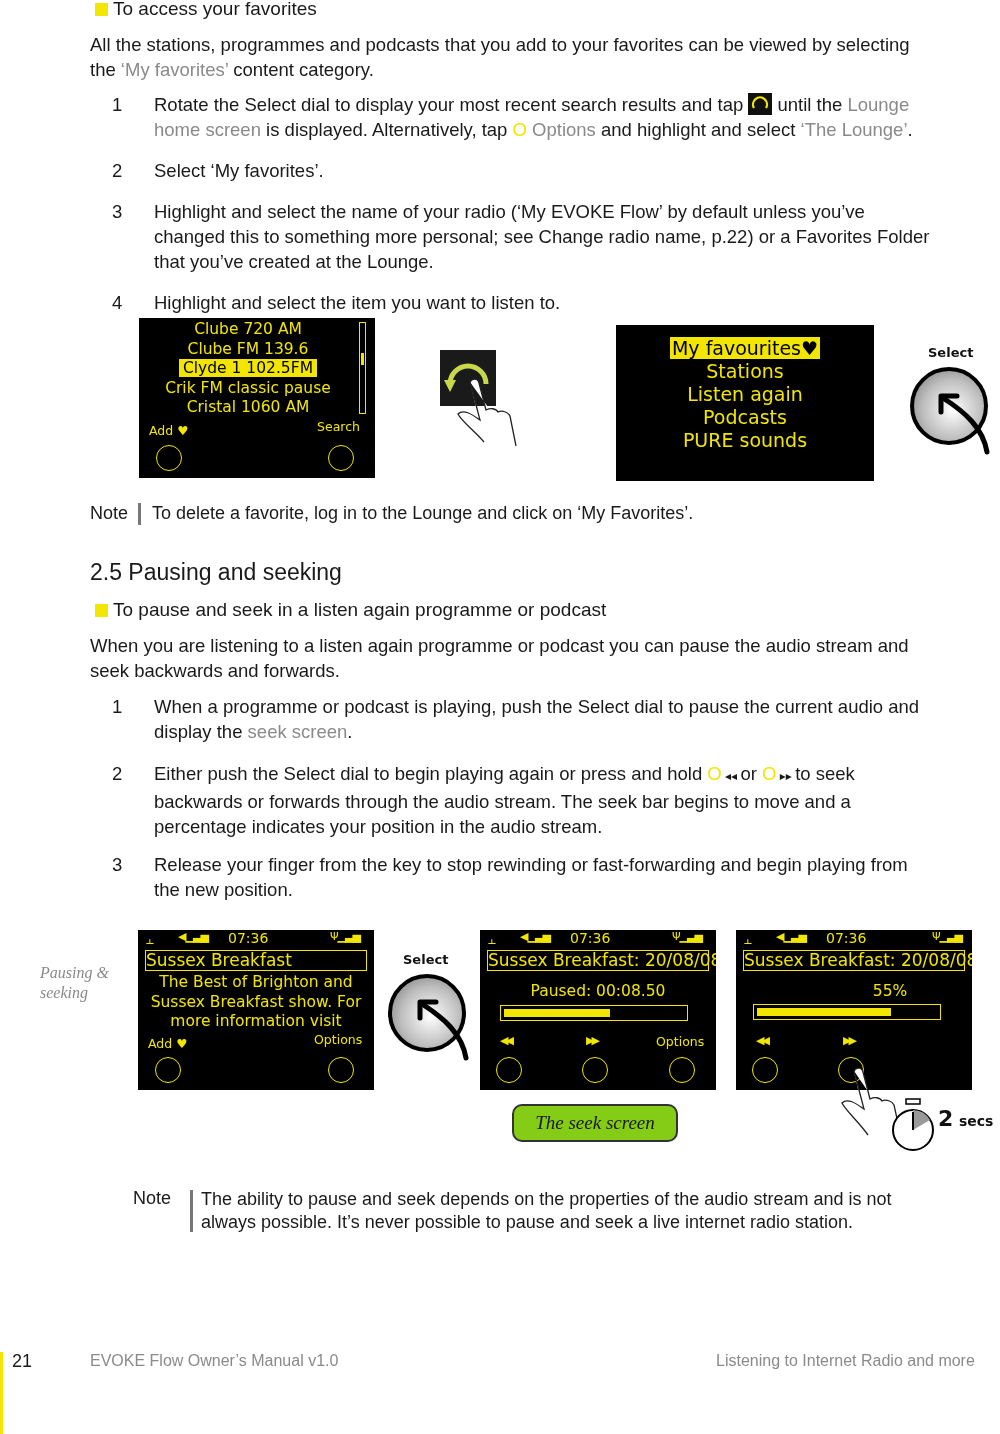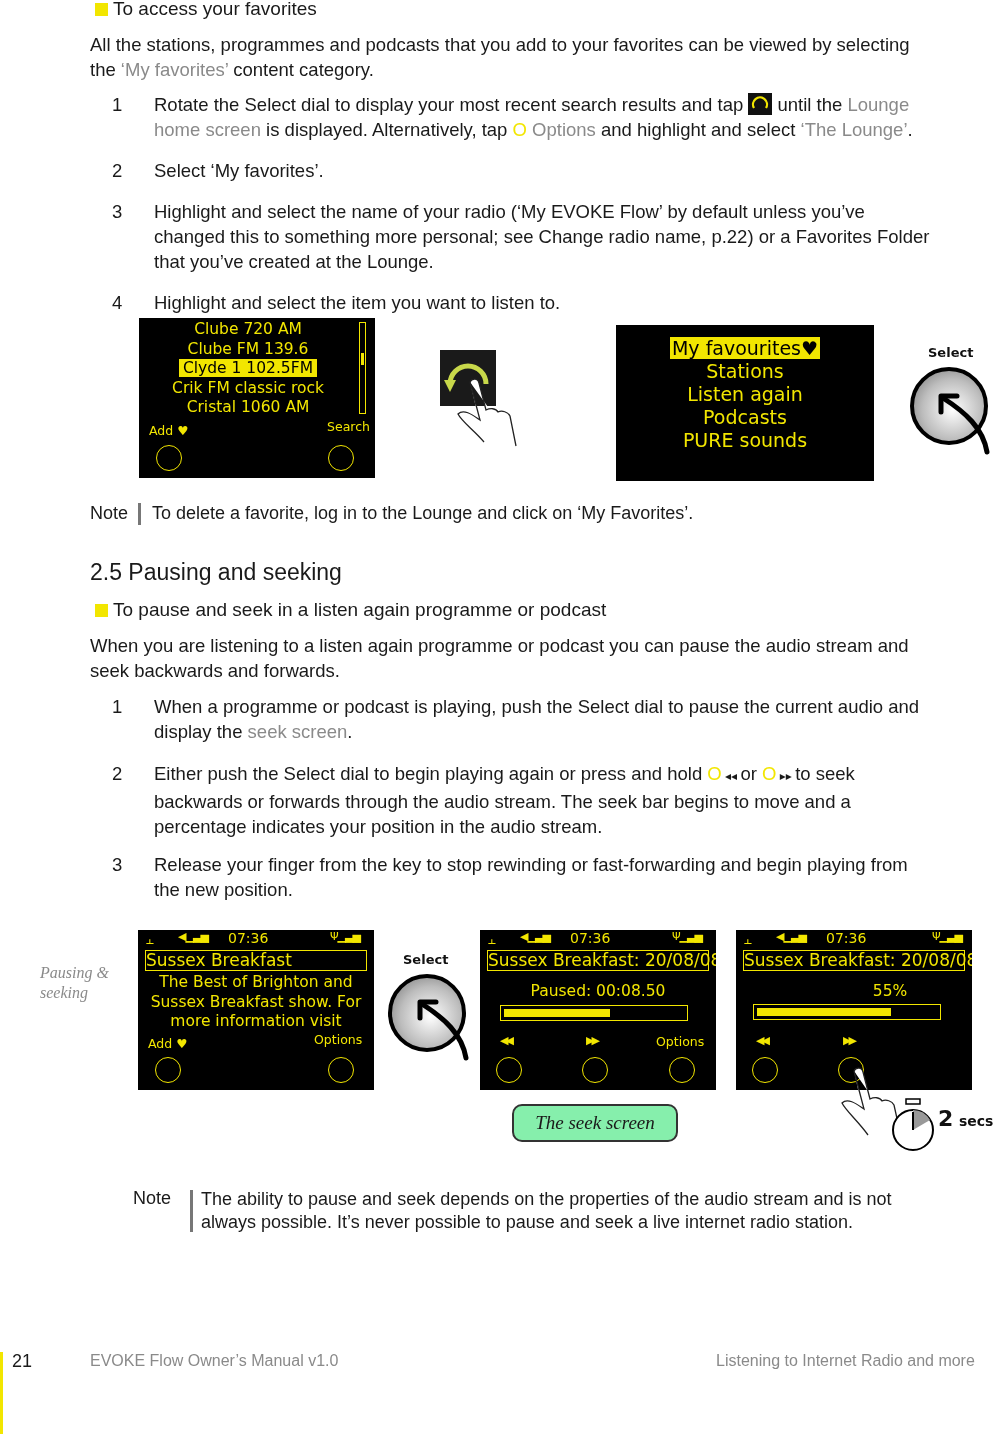--- a/index.html
+++ b/index.html
@@ -74,28 +74,28 @@
 <div class="step" style="top:290px; height:26px;">
   <span class="num">4</span>
   <div class="body">Highlight and select the item you want to listen to.</div>
 </div>
 
 <div class="lcd" style="left:139px; top:318px; width:236px; height:160px;">
   <div style="position:absolute; left:0; width:218px; top:2px; font-size:15.5px; line-height:19.5px;">
     <div class="line"><span>Clube 720 AM</span></div>
     <div class="line"><span>Clube FM 139.6</span></div>
     <div class="line"><span class="hl">Clyde 1 102.5FM</span></div>
-    <div class="line"><span>Crik FM classic rock</span></div>
+    <div class="line"><span>Crik FM classic pause</span></div>
     <div class="line"><span>Cristal 1060 AM</span></div>
   </div>
   <div style="position:absolute; left:220px; top:4px; width:5px; height:90px; border:1.5px solid #f2e600;">
     <div style="position:absolute; left:1px; top:30px; width:3px; height:12px; background:#f2e600;"></div>
   </div>
   <span class="sklabel" style="left:10px; top:105px;">Add ♥</span>
-  <span class="sklabel" style="left:178px; top:101px;margin-left:10px;">Search</span>
+  <span class="sklabel" style="left:178px; top:101px;">Search</span>
   <div class="softkey" style="left:17px; top:127px;"></div>
   <div class="softkey" style="left:189px; top:127px;"></div>
 </div>
 
 <div class="abs" style="left:440px; top:350px; width:100px; height:100px;">
   <svg width="100" height="100" viewBox="0 0 100 100">
     <rect x="0" y="0" width="56" height="56" fill="#1a1a1a"></rect>
     <path d="M10 34 A18 18 0 1 1 46 34" fill="none" stroke="#c8d84a" stroke-width="5"></path>
     <polygon points="4,30 16,30 10,42" fill="#c8d84a"></polygon>
     <path d="M30 32 C32 28 38 28 39 33 L46 60 C50 58 56 58 58 62 C62 60 68 62 70 66 L76 96" fill="#fff" stroke="#222" stroke-width="1.3"></path>
@@ -209,21 +209,21 @@
     <div class="fill" style="width:57%;"></div>
   </div>
   <span class="sklabel" style="left:20px; top:104px; font-size:11px; letter-spacing:-3px;">◀◀</span>
   <span class="sklabel" style="left:106px; top:104px; font-size:11px; letter-spacing:-3px;">▶▶</span>
   <span class="sklabel" style="left:176px; top:104px;">Options</span>
   <div class="softkey" style="left:16px; top:127px;"></div>
   <div class="softkey" style="left:102px; top:127px;"></div>
   <div class="softkey" style="left:189px; top:127px;"></div>
 </div>
 
-<div class="abs" style="left:512px; top:1104px; width:162px; height:34px; border:2px solid #333; border-radius:10px; background:#86efac; text-align:center; font-family:'Liberation Serif', serif; font-style:italic; font-size:19px; line-height:34px;">The seek screen</div>
+<div class="abs" style="left:512px; top:1104px; width:162px; height:34px; border:2px solid #333; border-radius:10px; background:#84cc16; text-align:center; font-family:'Liberation Serif', serif; font-style:italic; font-size:19px; line-height:34px;">The seek screen</div>
 
 <div class="lcd" style="left:736px; top:930px; width:236px; height:160px;">
   <div class="statusbar">
     <span style="position:absolute; left:8px; top:2px; font-size:13px;">⫠</span>
     <span style="position:absolute; left:40px; top:0; font-size:11px; letter-spacing:-1px;">◀▁▃▅</span>
     <span style="position:absolute; left:90px; top:0;">07:36</span>
     <span style="position:absolute; right:10px; top:0; font-size:11px; letter-spacing:-1px;">Ψ▁▃▅</span>
   </div>
   <div class="titlebox" style="left:7px; right:7px; top:20px;">Sussex Breakfast: 20/08/08</div>
   <div style="position:absolute; left:0; width:236px; top:52px; text-align:center; font-size:15.5px;padding-left:36px;">55%</div>

